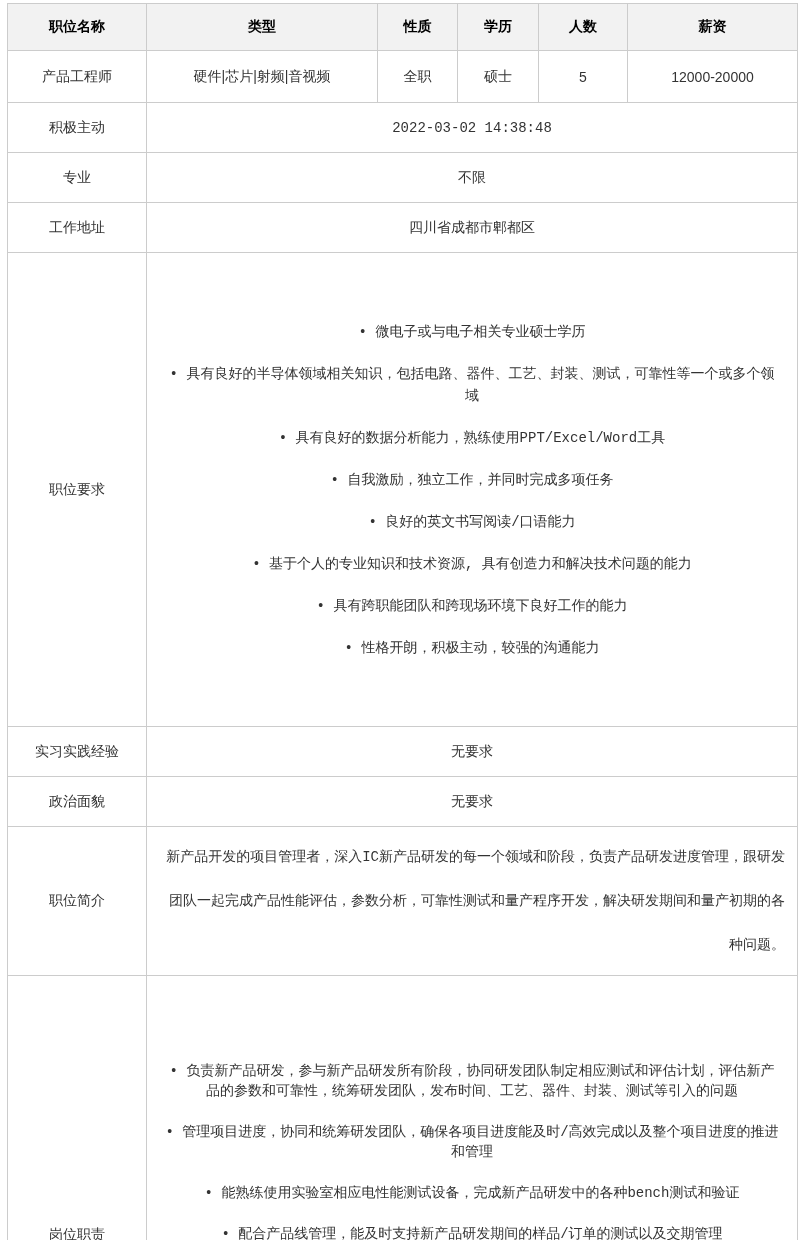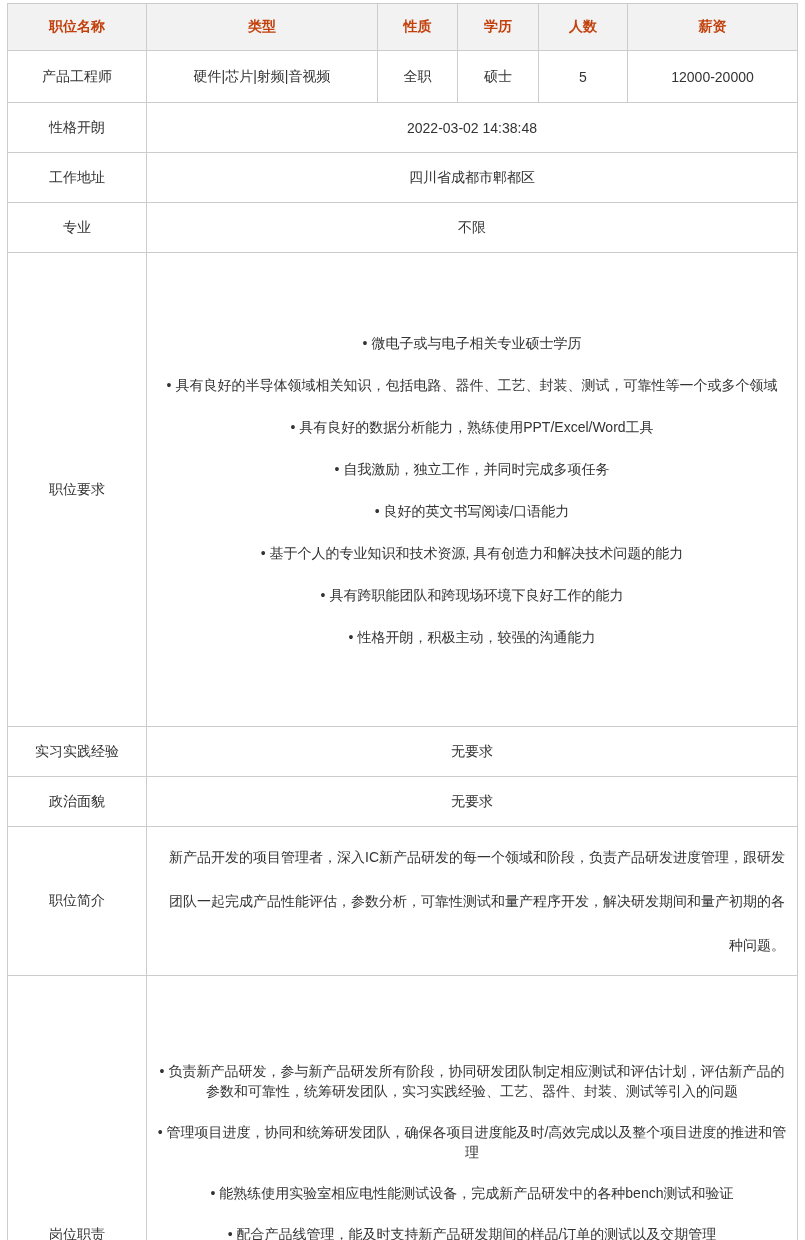--- a/index.html
+++ b/index.html
@@ -24,36 +24,36 @@
     border: 1px solid #cccccc;
     text-align: center;
     vertical-align: middle;
     padding: 0;
     word-break: break-word;
   }
   thead th {
     background: #f2f2f2;
     font-weight: bold;
     height: 46px;
-    color: #c2410c;
+    color: #000000;
   }
   tr.row-job td { height: 51px; }
   tr.row-info td { height: 49px; }
   tr.row-extra td { height: 49px; }
   tr.row-summary td { height: 81px; }
   tr.row-requirements td.value-cell { height: 473px; }
   tr.row-duties td { height: 453px; }
   tr.row-duties td.value-cell {
     vertical-align: top;
     padding-top: 64px;
   }
-  td.value-cell { padding-left: 14px; padding-right: 14px; }
+  td.value-cell { padding-left: 14px; padding-right: 14px; font-family: Liberation Mono, monospace; }
   ul.bullet-list {
     list-style: none;
-    margin: 10px;
+    margin: 17px;
     padding: 0;
   }
   ul.bullet-list li::before {
     content: "\2022\00a0 ";
   }
   ul.req-list li {
     line-height: 22px;
     margin: 20px 0;
   }
   ul.duty-list li {
@@ -93,30 +93,30 @@
     <tr class="row-job">
       <td>产品工程师</td>
       <td>硬件|芯片|射频|音视频</td>
       <td>全职</td>
       <td>硕士</td>
       <td>5</td>
       <td>12000-20000</td>
     </tr>
 
     <tr class="row-info">
-      <td>性格开朗</td>
+      <td>积极主动</td>
       <td class="value-cell" colspan="5">2022-03-02 14:38:48</td>
+    </tr>
+    <tr class="row-info">
+      <td>专业</td>
+      <td class="value-cell" colspan="5">不限</td>
     </tr>
     <tr class="row-info">
       <td>工作地址</td>
       <td class="value-cell" colspan="5">四川省成都市郫都区</td>
-    </tr>
-    <tr class="row-info">
-      <td>专业</td>
-      <td class="value-cell" colspan="5">不限</td>
     </tr>
 
     <tr class="row-requirements">
       <td>职位要求</td>
       <td class="value-cell" colspan="5">
         <ul class="bullet-list req-list">
           <li>微电子或与电子相关专业硕士学历</li>
           <li>具有良好的半导体领域相关知识，包括电路、器件、工艺、封装、测试，可靠性等一个或多个领域</li>
           <li>具有良好的数据分析能力，熟练使用PPT/Excel/Word工具</li>
           <li>自我激励，独立工作，并同时完成多项任务</li>
@@ -141,21 +141,21 @@
       <td>职位简介</td>
       <td class="value-cell" colspan="5">
         <p class="summary-text">新产品开发的项目管理者，深入IC新产品研发的每一个领域和阶段，负责产品研发进度管理，跟研发团队一起完成产品性能评估，参数分析，可靠性测试和量产程序开发，解决研发期间和量产初期的各种问题。</p>
       </td>
     </tr>
 
     <tr class="row-duties">
       <td>岗位职责</td>
       <td class="value-cell" colspan="5">
         <ul class="bullet-list duty-list">
-          <li>负责新产品研发，参与新产品研发所有阶段，协同研发团队制定相应测试和评估计划，评估新产品的参数和可靠性，统筹研发团队，实习实践经验、工艺、器件、封装、测试等引入的问题</li>
+          <li>负责新产品研发，参与新产品研发所有阶段，协同研发团队制定相应测试和评估计划，评估新产品的参数和可靠性，统筹研发团队，发布时间、工艺、器件、封装、测试等引入的问题</li>
           <li>管理项目进度，协同和统筹研发团队，确保各项目进度能及时/高效完成以及整个项目进度的推进和管理</li>
           <li>能熟练使用实验室相应电性能测试设备，完成新产品研发中的各种bench测试和验证</li>
           <li>配合产品线管理，能及时支持新产品研发期间的样品/订单的测试以及交期管理</li>
         </ul>
       </td>
     </tr>
   </tbody>
 </table>
 
 </body></html>

